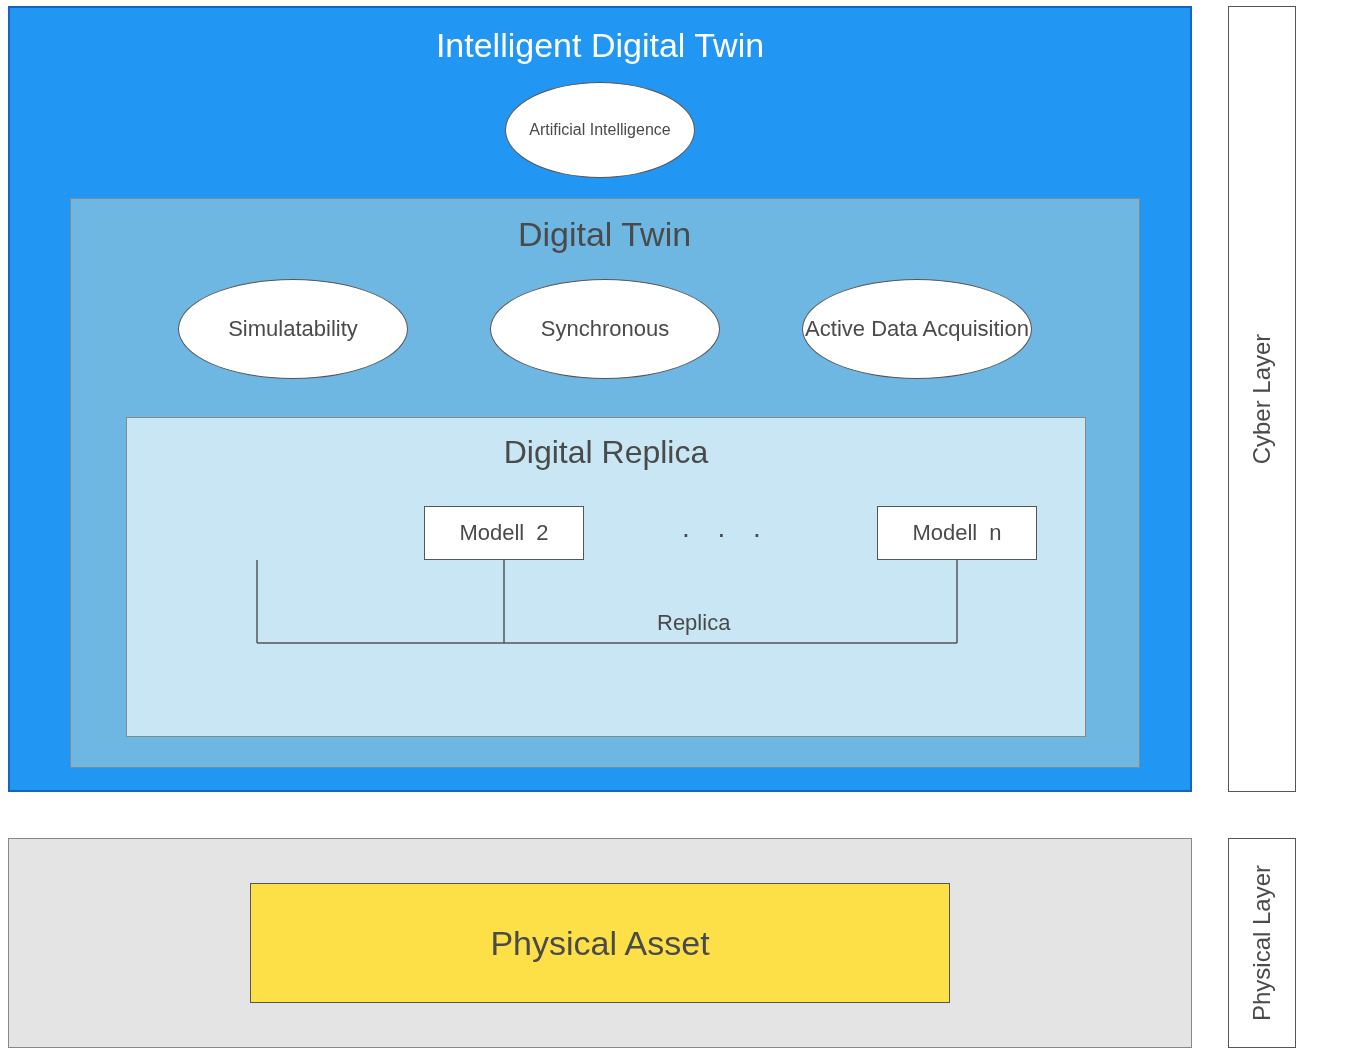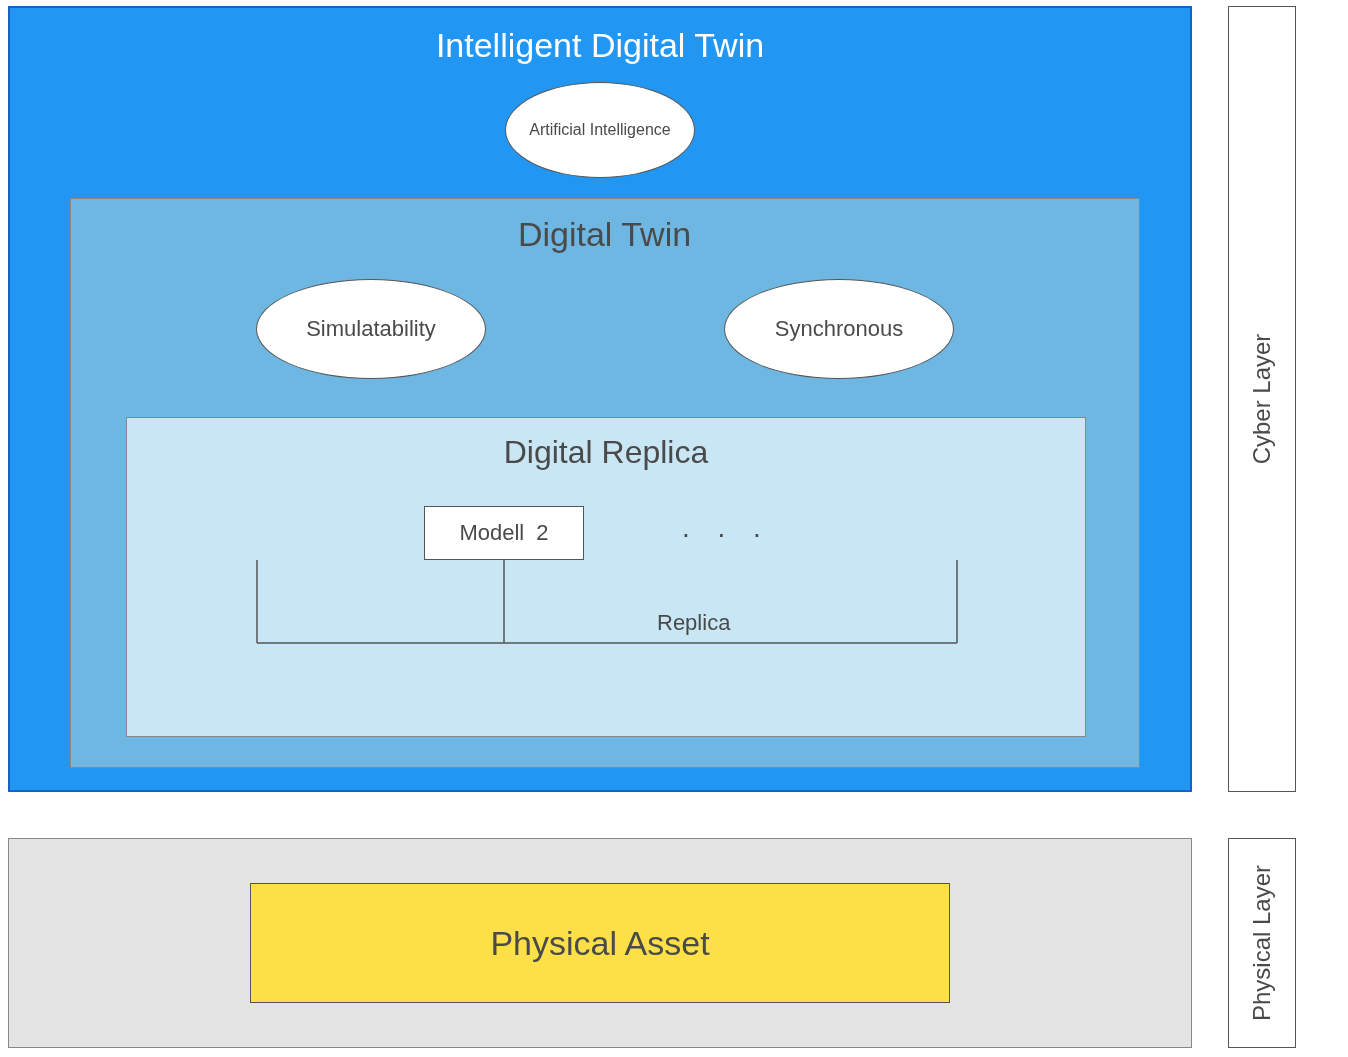--- a/index.html
+++ b/index.html
@@ -170,26 +170,28 @@
 
   <div class="idt-box">
     <div class="idt-title">Intelligent Digital Twin</div>
     <div class="ai-ellipse ellipse">Artificial Intelligence</div>
 
     <div class="dt-box">
       <div class="dt-title">Digital Twin</div>
       <div class="dt-ellipses">
         <div class="ellipse">Simulatability</div>
         <div class="ellipse">Synchronous</div>
+        <div class="ellipse">Active Data Acquisition</div>
       </div>
 
       <div class="dr-box">
         <div class="dr-title">Digital Replica</div>
         <div class="models-row">
           <div class="model-box m2">Modell 2</div>
+          <div class="model-box mn">Modell n</div>
         </div>
         <div class="dots">. . .</div>
         <svg class="relation-svg">
           <line x1="130" y1="142" x2="130" y2="225" stroke="#555" stroke-width="1.5"></line>
           <line x1="377" y1="142" x2="377" y2="225" stroke="#555" stroke-width="1.5"></line>
           <line x1="830" y1="142" x2="830" y2="225" stroke="#555" stroke-width="1.5"></line>
           <line x1="130" y1="225" x2="830" y2="225" stroke="#555" stroke-width="1.5"></line>
         </svg>
         <div class="relation-label">Replica</div>
       </div>

